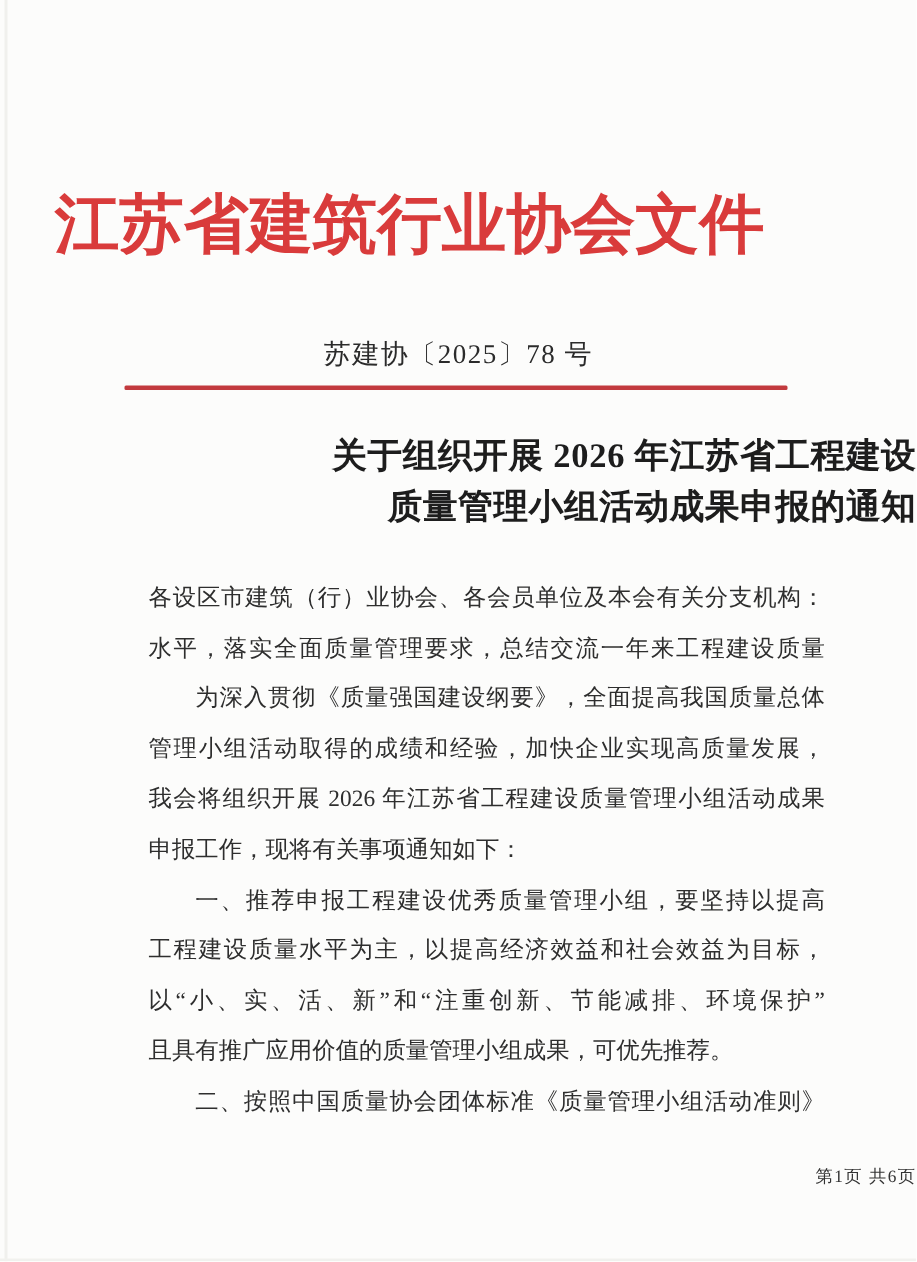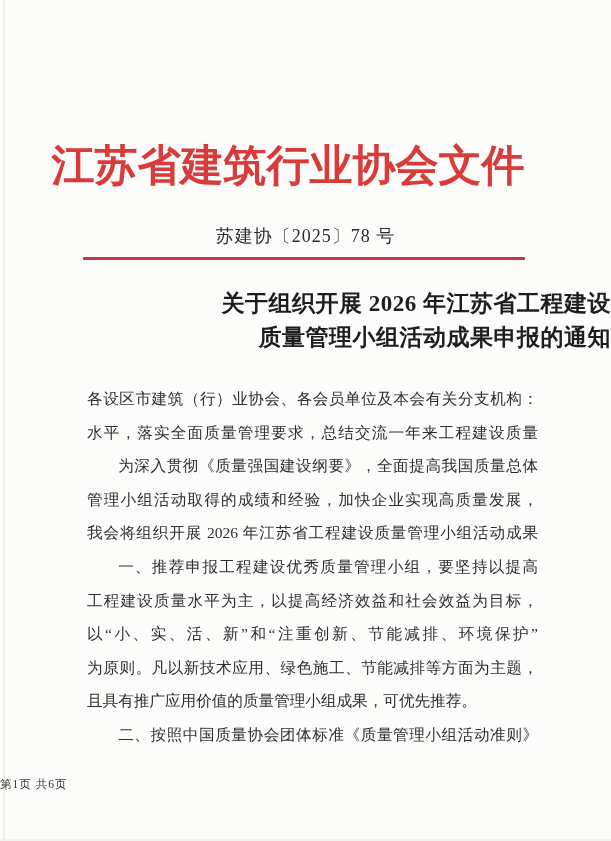--- a/index.html
+++ b/index.html
@@ -28,21 +28,21 @@
   .scan-edge-bottom {
     position: absolute;
     left: 0; bottom: 0;
     width: 100%; height: 2px;
     background: #f1f1ee;
   }
   .red-head {
     position: absolute;
     top: 124px; left: 0;
     width: 546px;
-    margin: 15px;
+    margin: 0;
     text-align: center;
     font-size: 43px;
     line-height: 54px;
     font-weight: 700;
     color: #d93b3b;
     letter-spacing: 0px;
     white-space: nowrap;
   }
   .doc-no {
     position: absolute;
@@ -66,41 +66,41 @@
     width: 611px;
     text-align: right;
     font-size: 23px;
     font-weight: 700;
     line-height: 34px;
     color: #1d1d1d;
     letter-spacing: 0.5px;
   }
   .body-text {
     position: absolute;
-    top: 382px; left: 87px;
+    top: 382px; left: 99px;
     width: 451px;
     font-size: 15.6px;
     line-height: 33.6px;
     color: #2e2e2e;
   }
   .body-line {
     text-align: justify;
     text-align-last: justify;
   }
   .body-line.short {
     text-align-last: left;
   }
   .body-line.ind {
     text-indent: 2em;
   }
   .footer {
     position: absolute;
     top: 777px; left: 0;
     width: 611px;
-    text-align: left;
+    text-align: right;
     font-size: 11.5px;
     color: #333333;
     letter-spacing: 1px;
   }
 </style>
 </head>
 <body>
 
 <div class="page">
 
@@ -117,23 +117,23 @@
     <div>关于组织开展 2026 年江苏省工程建设</div>
     <div>质量管理小组活动成果申报的通知</div>
   </div>
 
   <div class="body-text">
     <div class="body-line">各设区市建筑（行）业协会、各会员单位及本会有关分支机构：</div>
     <div class="body-line">水平，落实全面质量管理要求，总结交流一年来工程建设质量</div>
     <div class="body-line ind">为深入贯彻《质量强国建设纲要》，全面提高我国质量总体</div>
     <div class="body-line">管理小组活动取得的成绩和经验，加快企业实现高质量发展，</div>
     <div class="body-line">我会将组织开展 2026 年江苏省工程建设质量管理小组活动成果</div>
+    <div class="body-line short">申报工作，现将有关事项通知如下：</div>
     <div class="body-line ind">一、推荐申报工程建设优秀质量管理小组，要坚持以提高</div>
     <div class="body-line">工程建设质量水平为主，以提高经济效益和社会效益为目标，</div>
     <div class="body-line">以“小、实、活、新”和“注重创新、节能减排、环境保护”</div>
-    <div class="body-line">为原则。凡以新技术应用、绿色施工、节能减排等方面为主题，</div>
     <div class="body-line short">且具有推广应用价值的质量管理小组成果，可优先推荐。</div>
     <div class="body-line ind">二、按照中国质量协会团体标准《质量管理小组活动准则》</div>
   </div>
 
   <div class="footer">第1页 共6页</div>
 
 </div>
 
 </body></html>

